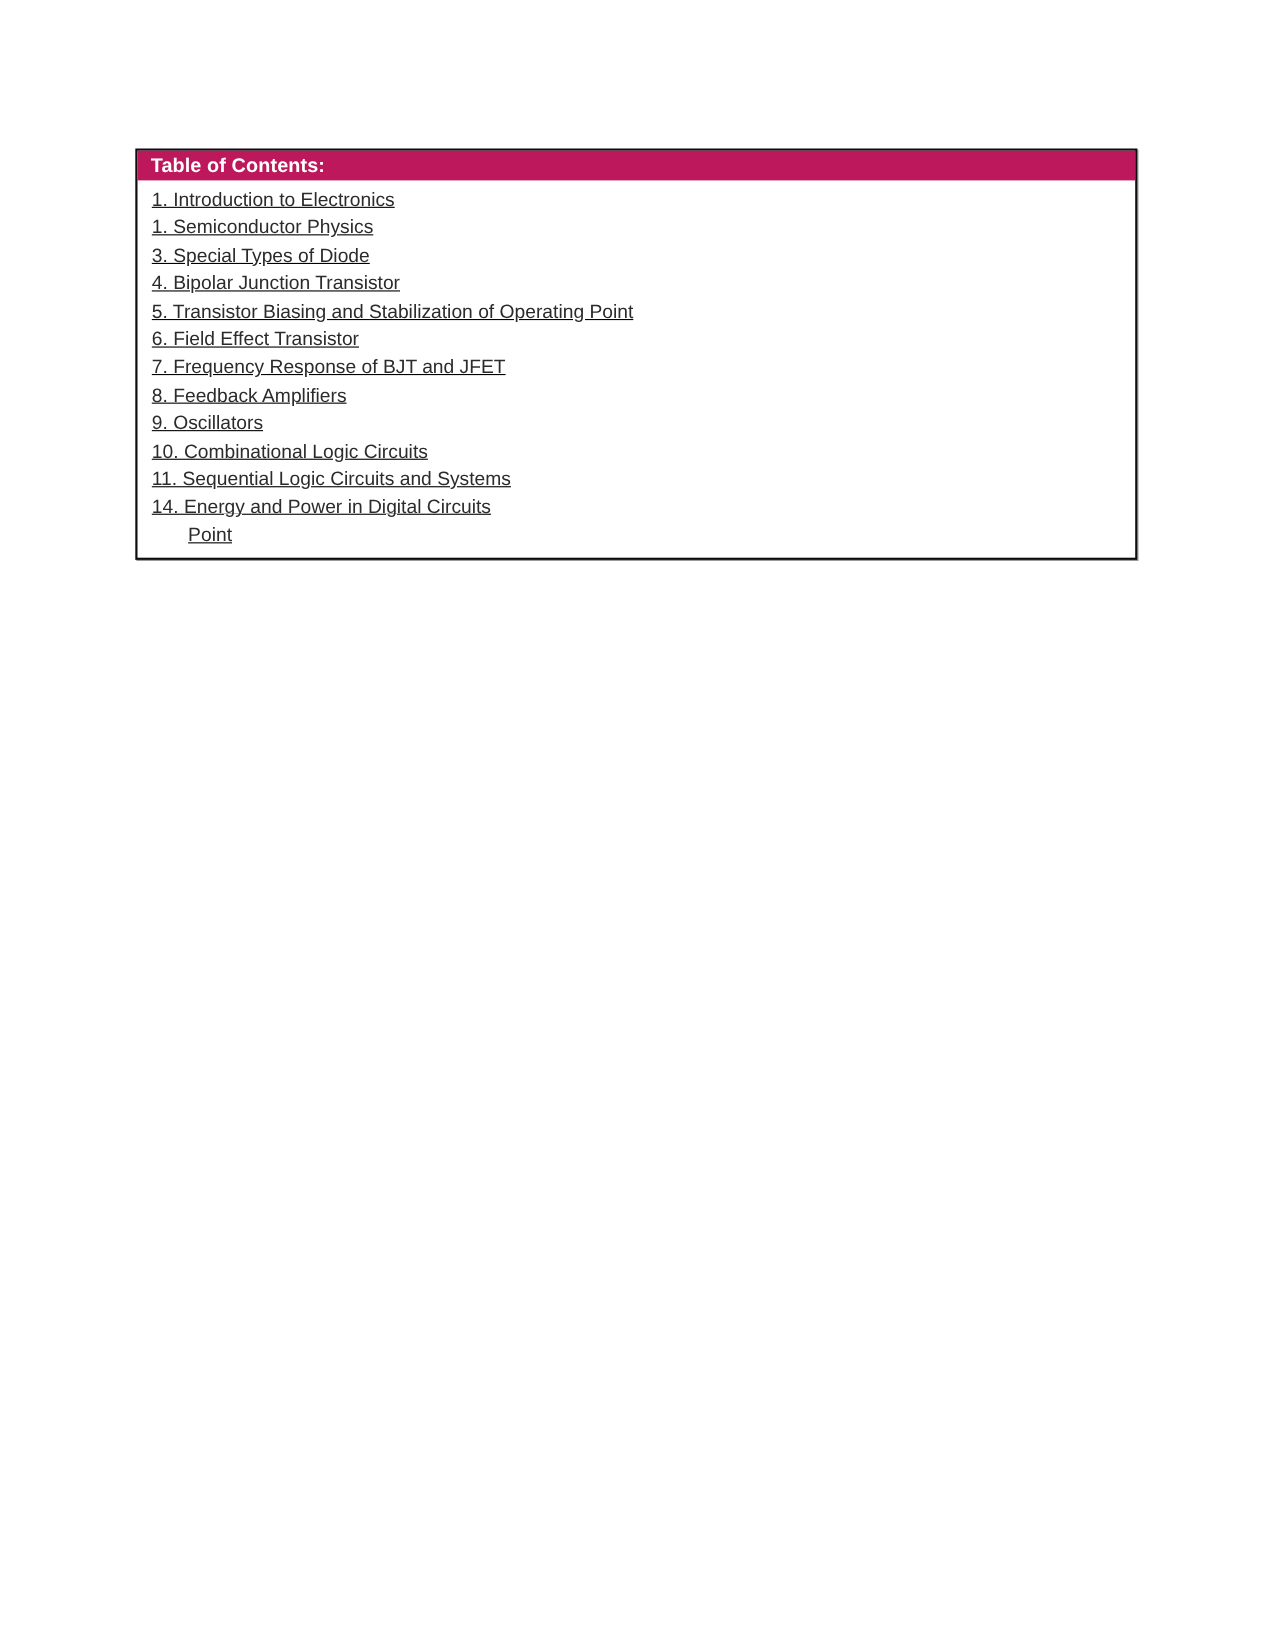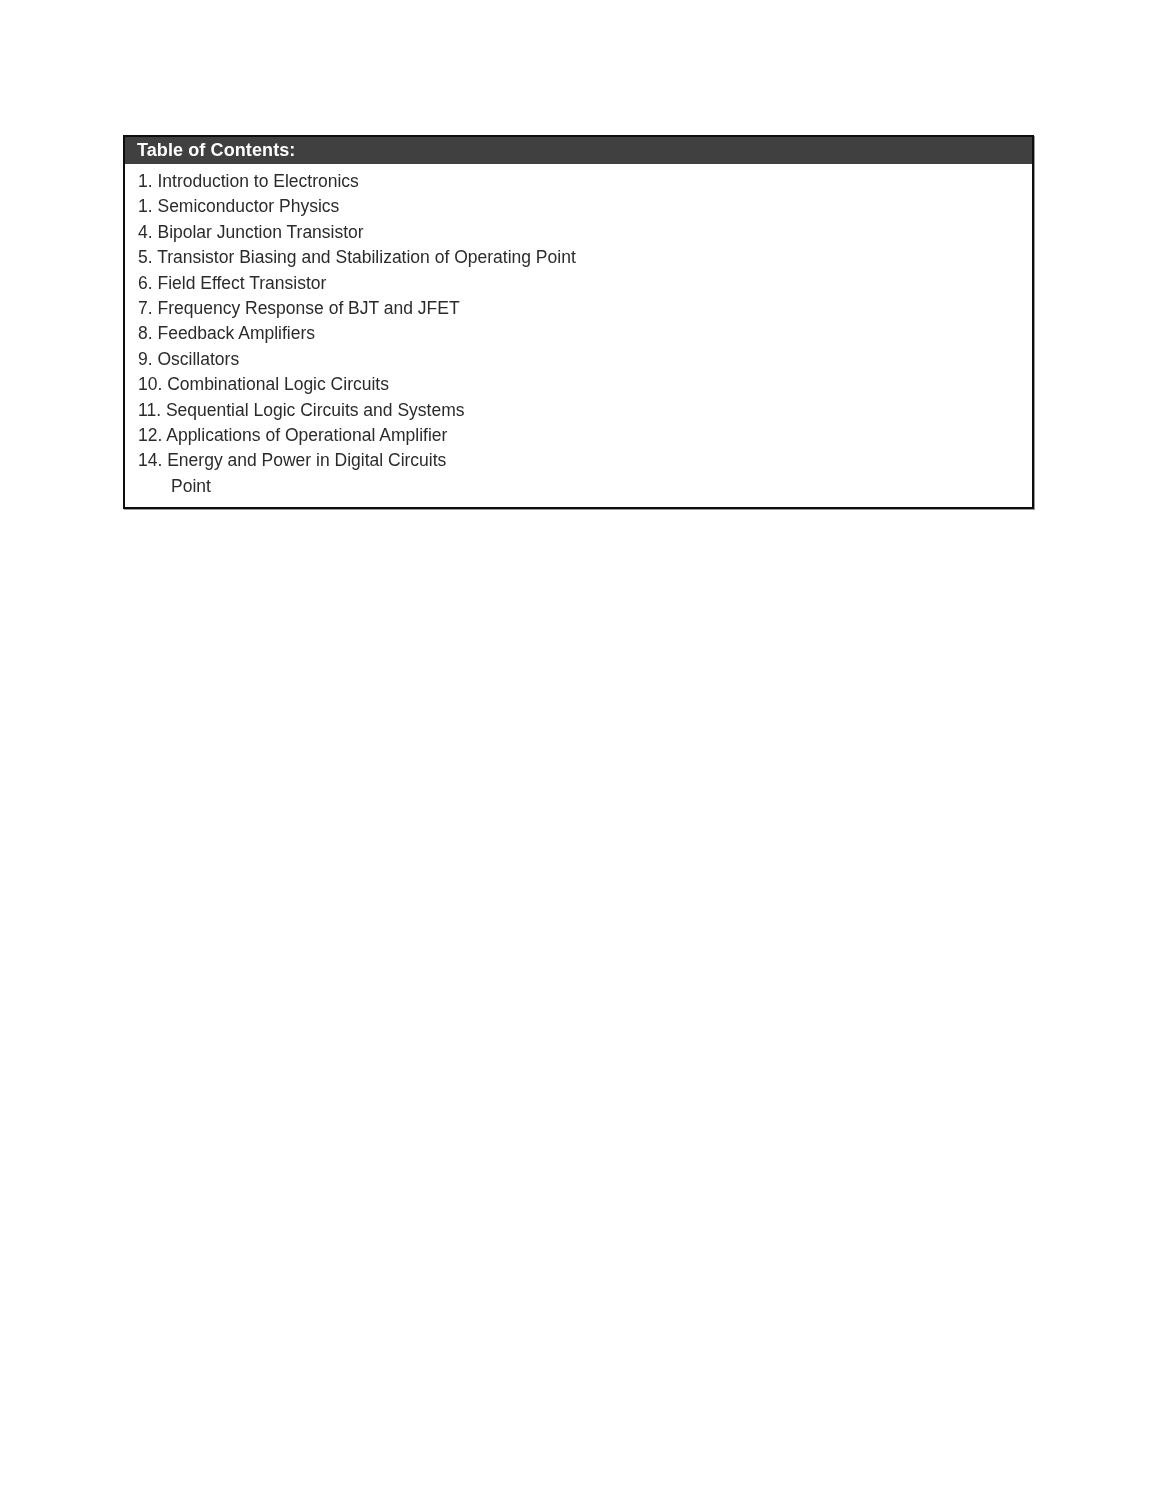--- a/index.html
+++ b/index.html
@@ -18,33 +18,34 @@
   .toc-box {
     position: absolute;
     left: 123px;
     top: 135px;
     width: 907px;
     border: 2px solid #0d0d0d;
     background: #ffffff;
     box-shadow: 1px 1px 0 #9a9a9a;
   }
   .toc-header {
-    background: #404040;
+    background: #be185d;
     color: #ffffff;
     font-weight: bold;
     font-size: 18px;
     line-height: 27px;
     height: 27px;
     padding-left: 12px;
     letter-spacing: 0.1px;
   }
   .toc-list {
     list-style: none;
     margin: 0;
     padding: 5px 10px 8px 13px;
+    text-decoration: underline;
   }
   .toc-list li {
     font-size: 17.5px;
     line-height: 25.4px;
     color: #2b2b2b;
     white-space: nowrap;
   }
   .toc-list li.indent {
     padding-left: 33px;
   }
@@ -53,26 +54,26 @@
 <body>
 
 <div class="page">
   <div class="toc-box">
     <div class="toc-header">
       <span>Table of Contents:</span>
     </div>
     <ul class="toc-list" id="toc-list">
         <li>1. Introduction to Electronics</li>
         <li>1. Semiconductor Physics</li>
+        <li>3. Special Types of Diode</li>
         <li>4. Bipolar Junction Transistor</li>
         <li>5. Transistor Biasing and Stabilization of Operating Point</li>
         <li>6. Field Effect Transistor</li>
         <li>7. Frequency Response of BJT and JFET</li>
         <li>8. Feedback Amplifiers</li>
         <li>9. Oscillators</li>
         <li>10. Combinational Logic Circuits</li>
         <li>11. Sequential Logic Circuits and Systems</li>
-        <li>12. Applications of Operational Amplifier</li>
         <li>14. Energy and Power in Digital Circuits</li>
         <li class="indent">Point</li>
       </ul>
   </div>
 </div>
 
 </body></html>

